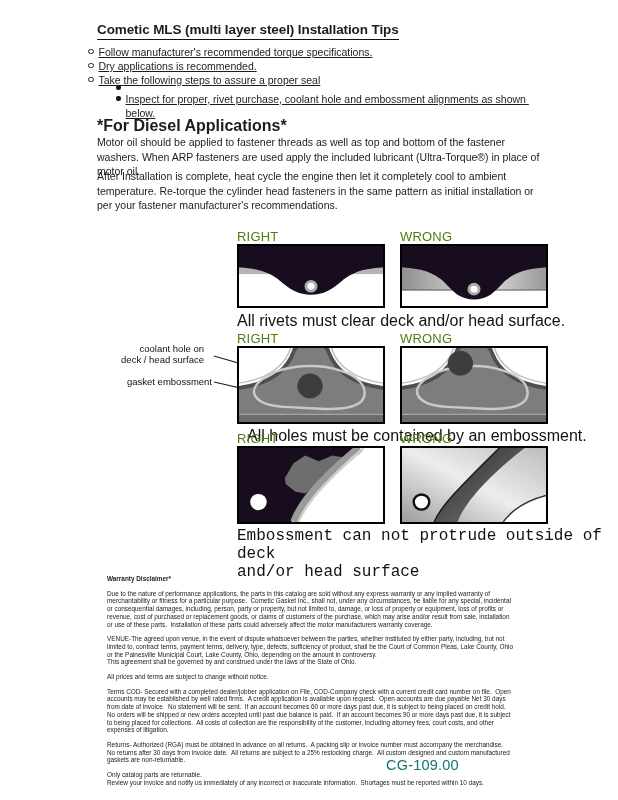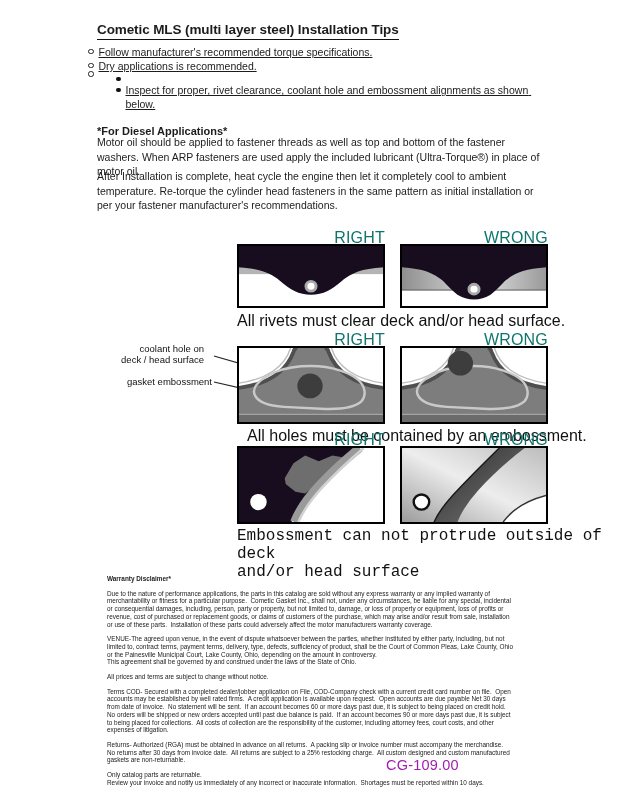--- a/index.html
+++ b/index.html
@@ -13,60 +13,61 @@
   .title{
     left:97px;top:22px;font-size:13.5px;font-weight:bold;letter-spacing:-0.1px;
     border-bottom:1.6px solid #111;padding-bottom:2px;
   }
   .tips{left:88px;top:45px;width:460px;font-size:10.5px;line-height:14px;text-decoration:underline;}
   .tip-row{display:flex;align-items:baseline;}
   .tip-row.sub{padding-left:28px;}
   .marker{flex:0 0 auto;position:relative;top:-2px;margin-right:5px;}
   .marker.hollow{width:3.5px;height:3.5px;border:1px solid #222;border-radius:50%;}
   .marker.filled{width:4.5px;height:4.5px;background:#111;border-radius:50%;}
-  .h2{left:97px;top:117px;font-size:11px;font-weight:bold;margin-top:8px;}
+  .h2{left:97px;top:117px;font-size:16px;font-weight:bold;}
   .para{left:97px;width:450px;font-size:10.5px;line-height:14.5px;}
   .p1{top:135px;} .p2{top:169px;} .p3{top:222px;}
-  .dlab{font-size:16px;letter-spacing:0.2px;color:#0f766e;width:148px;text-align:right;}
+  .dlab{font-size:13px;letter-spacing:0.2px;color:#4d7c0f;width:148px;text-align:left;}
   .panel{width:148px;height:64px;border:2.5px solid #000;box-sizing:border-box;background:#fff;}
   .panel.tall{height:78px;}
   .panel svg{display:block;width:100%;height:100%;}
   .cap{font-size:16px;color:#111;}
   .sidelab{font-size:9.5px;line-height:11px;text-align:right;color:#111;}
   .warr{left:107px;top:575px;width:406px;font-size:6.4px;line-height:7.7px;color:#222;}
   .warr .wp{margin:0 0 7px 0;}
   .warr .whead{font-weight:bold;margin:0 0 7px 0;}
-  .pageno{left:386px;top:757px;font-size:14.5px;color:#a21caf;letter-spacing:0.2px;}
+  .pageno{left:386px;top:757px;font-size:14.5px;color:#0f766e;letter-spacing:0.2px;}
   .leader{pointer-events:none;}
 </style>
 </head>
 <body>
 
 <div class="page">
 
   <div class="abs title">Cometic MLS (multi layer steel) Installation Tips</div>
 
   <div class="abs tips">
     <div class="tip-row">
       <span class="marker hollow"></span>
       <span class="ws">Follow manufacturer's recommended torque specifications.</span>
     </div>
     <div class="tip-row">
       <span class="marker hollow"></span>
       <span class="ws">Dry applications is recommended.</span>
     </div>
     <div class="tip-row">
       <span class="marker hollow"></span>
+      <span class="ws">Take the following steps to assure a proper seal</span>
     </div>
     <div class="tip-row sub">
       <span class="marker filled"></span>
     </div>
     <div class="tip-row sub">
       <span class="marker filled"></span>
-      <span class="ws">Inspect for proper, rivet clearance, coolant hole and embossment alignments as shown below.</span>
+      <span class="ws">Inspect for proper, rivet purchase, coolant hole and embossment alignments as shown below.</span>
     </div>
   </div>
 
   <div class="abs h2">*For Diesel Applications*</div>
   <div class="abs para p2 ws">After Installation is complete, heat cycle the engine then let it completely cool to ambient temperature. Re-torque the cylinder head fasteners in the same pattern as initial installation or per your fastener manufacturer's recommendations.</div>
   <div class="abs para p1 ws">Motor oil should be applied to fastener threads as well as top and bottom of the fastener washers. When ARP fasteners are used apply the included lubricant (Ultra-Torque®) in place of motor oil.</div>
 
   <div class="abs dlab" style="left:237px;top:229px;">RIGHT</div>
   <div class="abs dlab" style="left:400px;top:229px;">WRONG</div>
 

